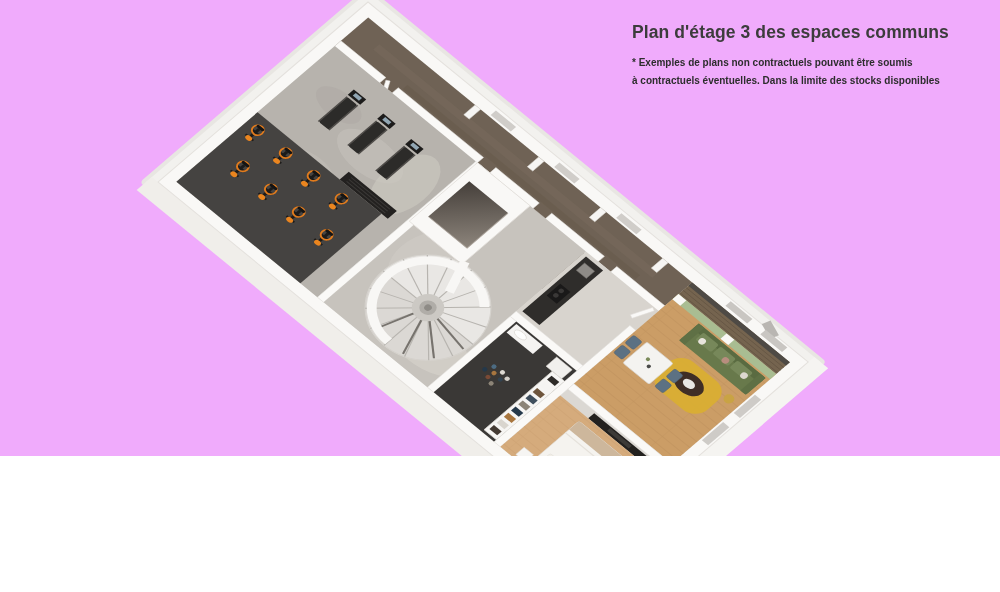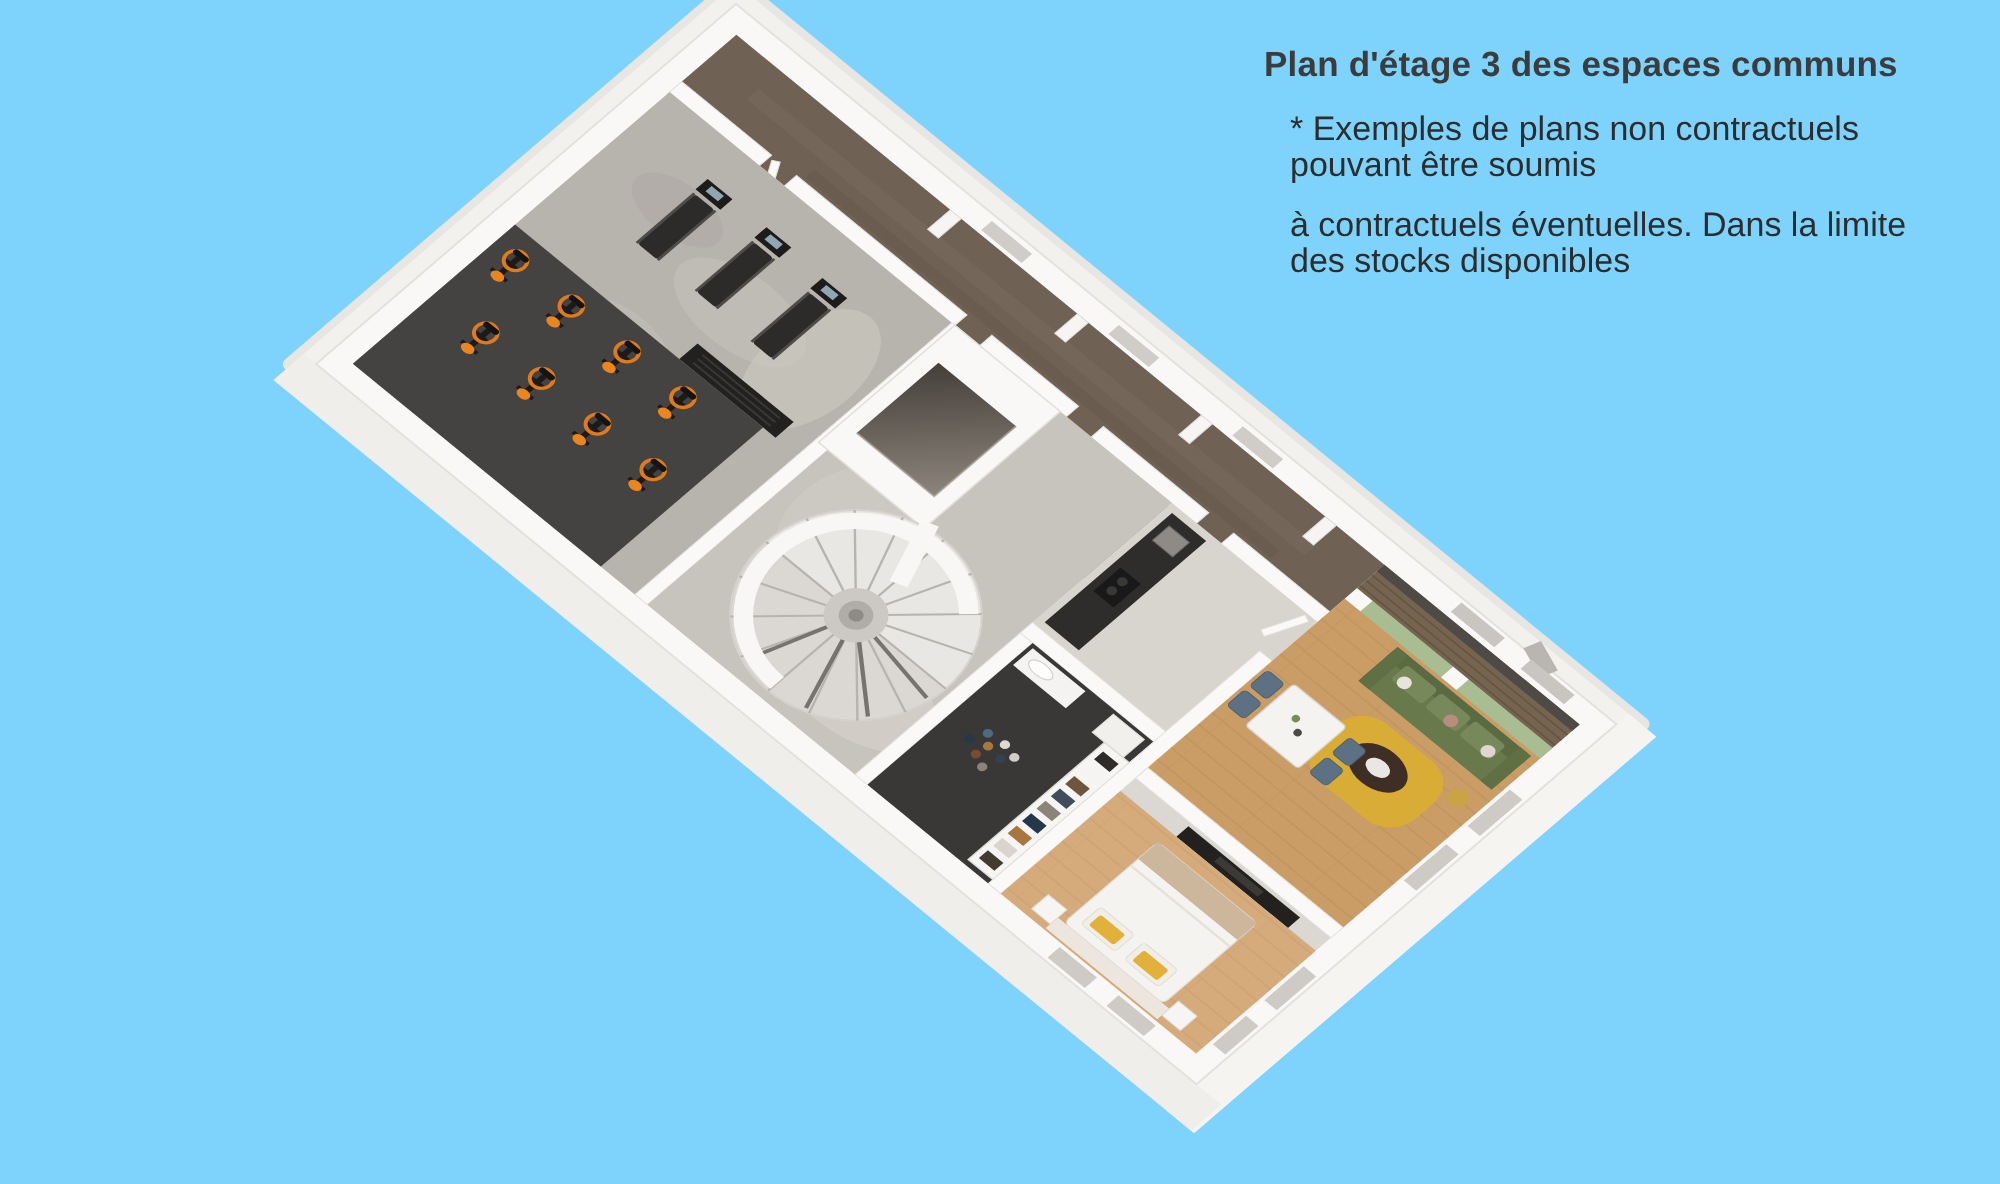--- a/index.html
+++ b/index.html
@@ -1,21 +1,21 @@
 <!DOCTYPE html>
 <html><head>
 <meta charset="utf-8">
 <style>
   html,body{margin:0;padding:0;background:#ffffff;}
-  .stage{position:relative;width:1000px;height:592px;background:#7dd3fc;overflow:hidden;
+  .stage{position:relative;width:1000px;height:456px;background:#f0abfc;overflow:hidden;
          font-family:"Liberation Sans",sans-serif;}
   .stage svg{position:absolute;left:0;top:0;}
   .caption{position:absolute;left:632px;top:22px;width:352px;color:#3a3a3a;}
   .caption h1{font-size:17.5px;font-weight:600;margin:0 0 11px;color:#3c3c3c;letter-spacing:.1px;}
-  .caption p{font-size:17px;font-weight:400;line-height:17.5px;margin:13px;color:#2d2d2d;}
+  .caption p{font-size:10px;font-weight:700;line-height:17.5px;margin:0;color:#2d2d2d;}
 </style>
 </head>
 <body>
 
 <div class="stage">
 
 <svg width="1000" height="592" viewBox="0 0 1000 592">
   <defs>
     <linearGradient id="elevGrad" x1="0" y1="0" x2="1" y2="1">
       <stop offset="0" stop-color="#453f3a"></stop>

